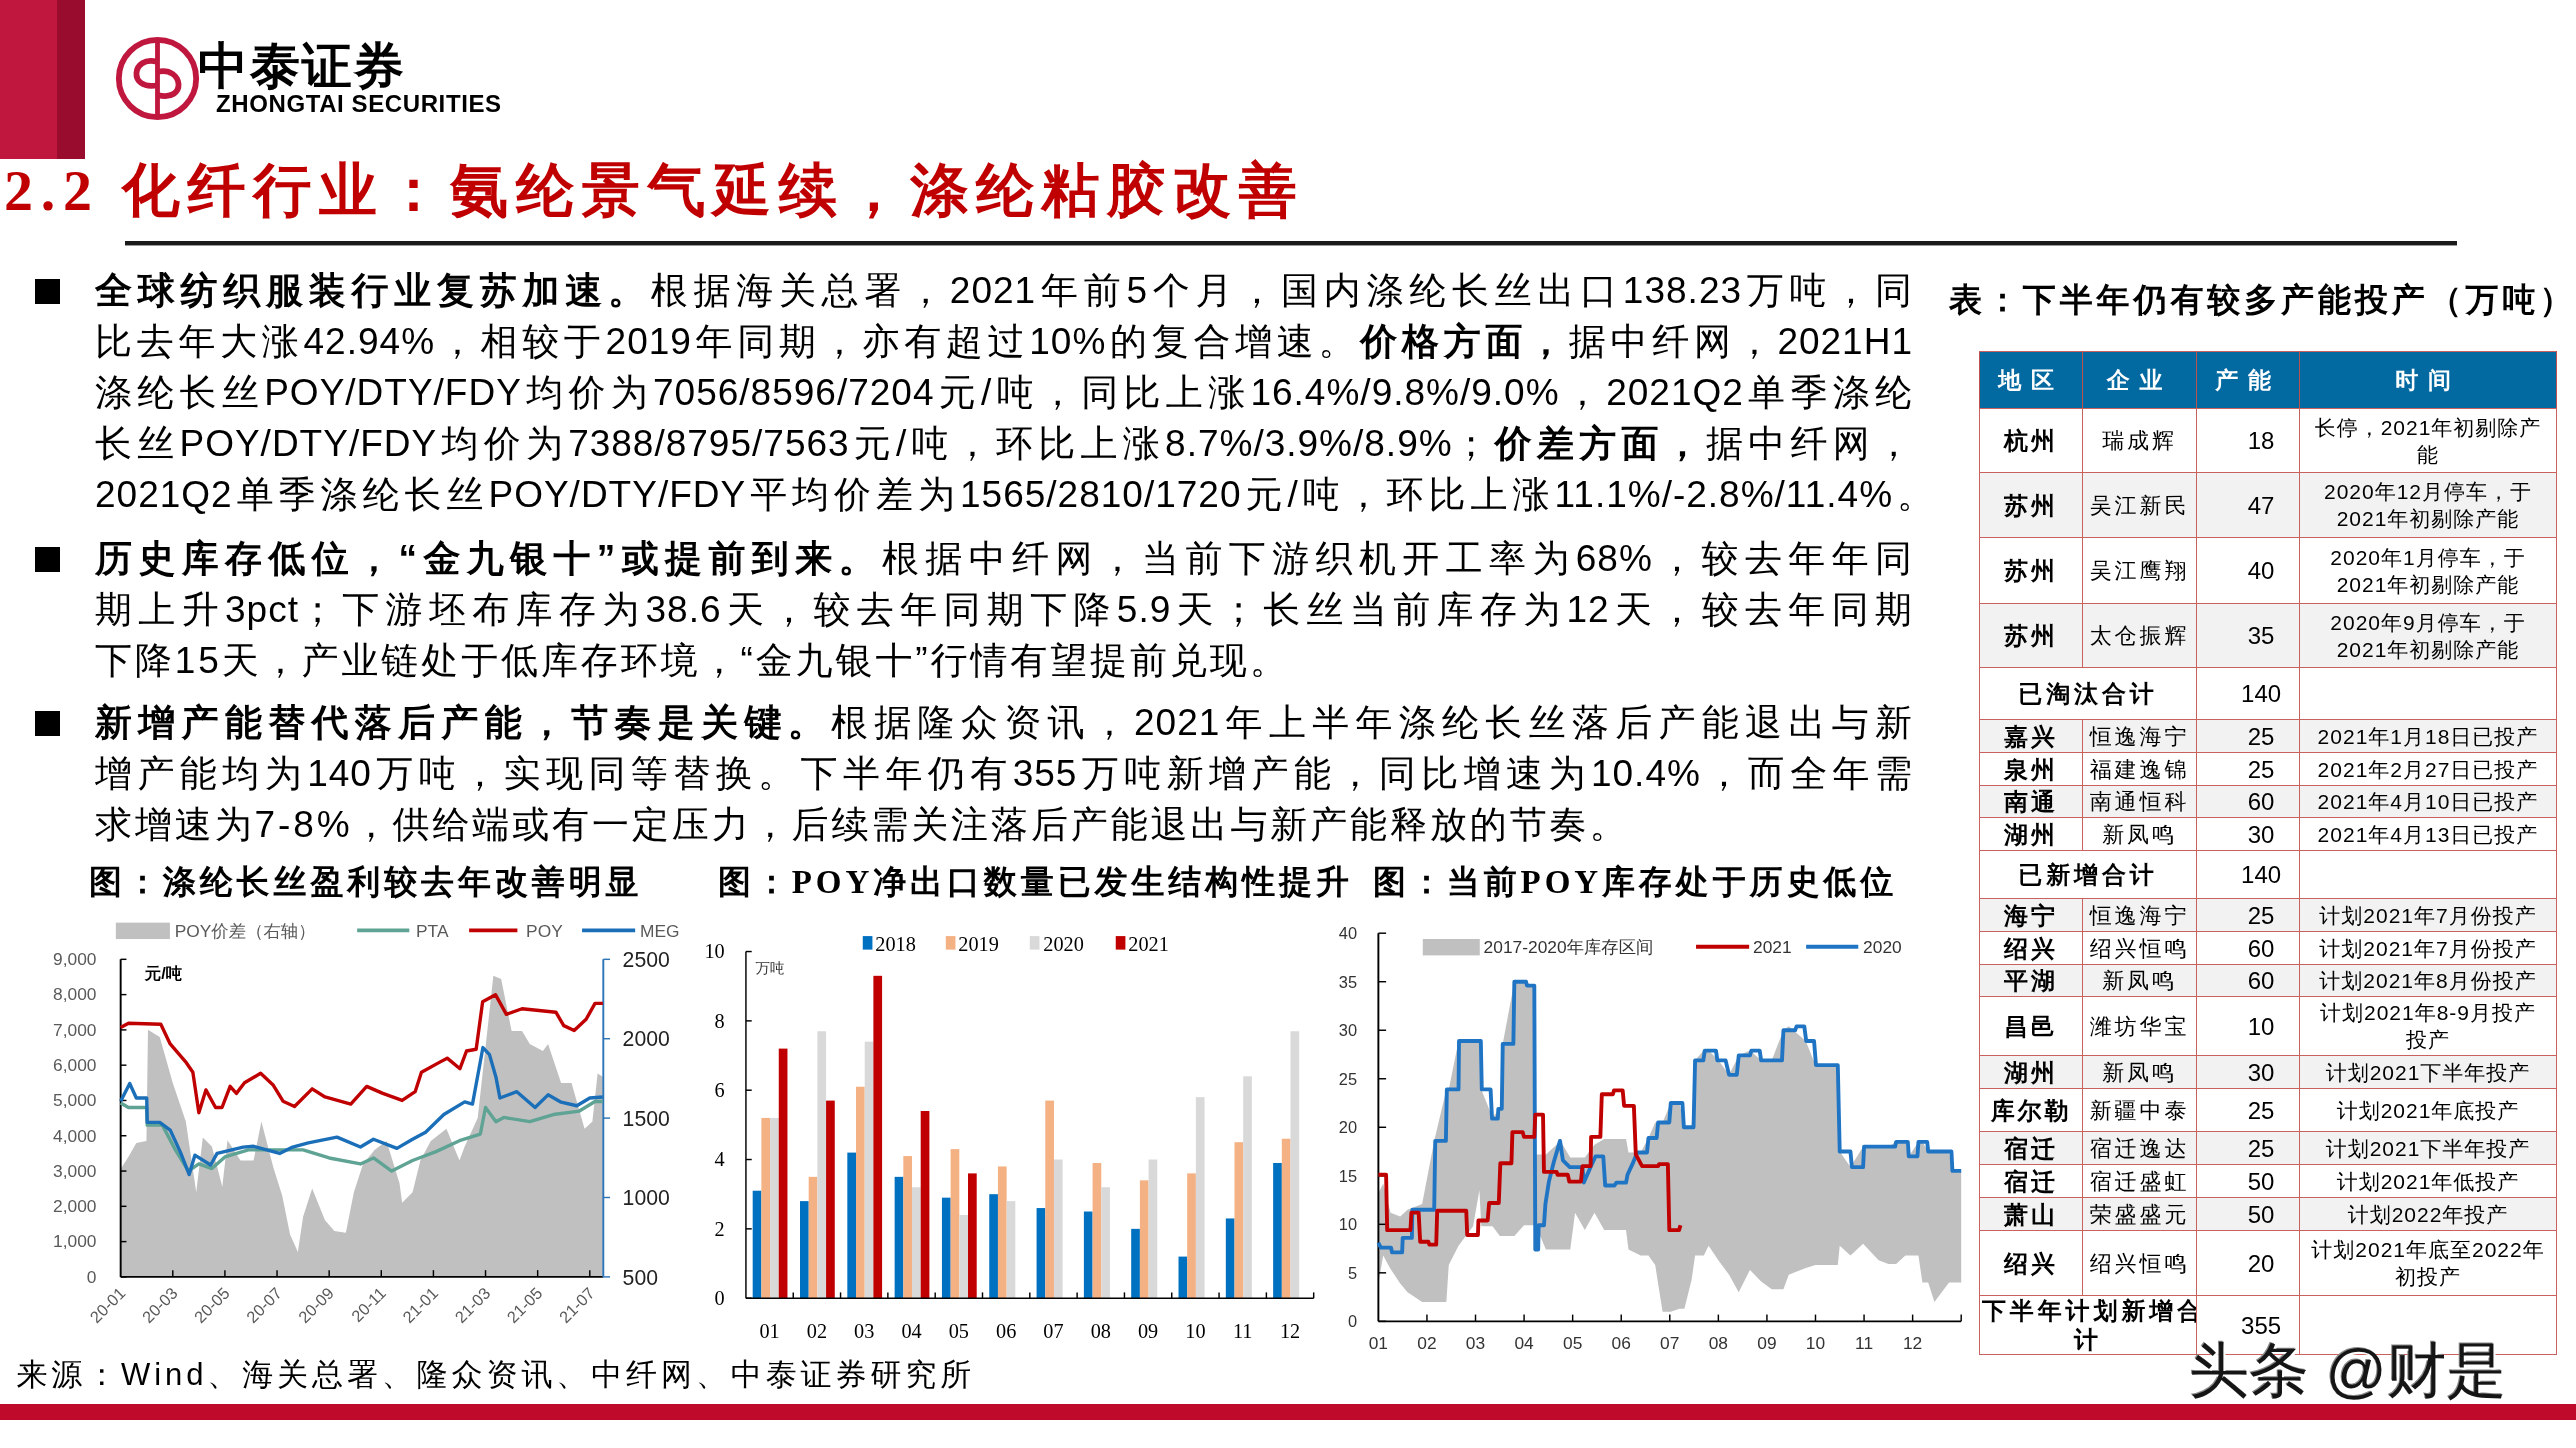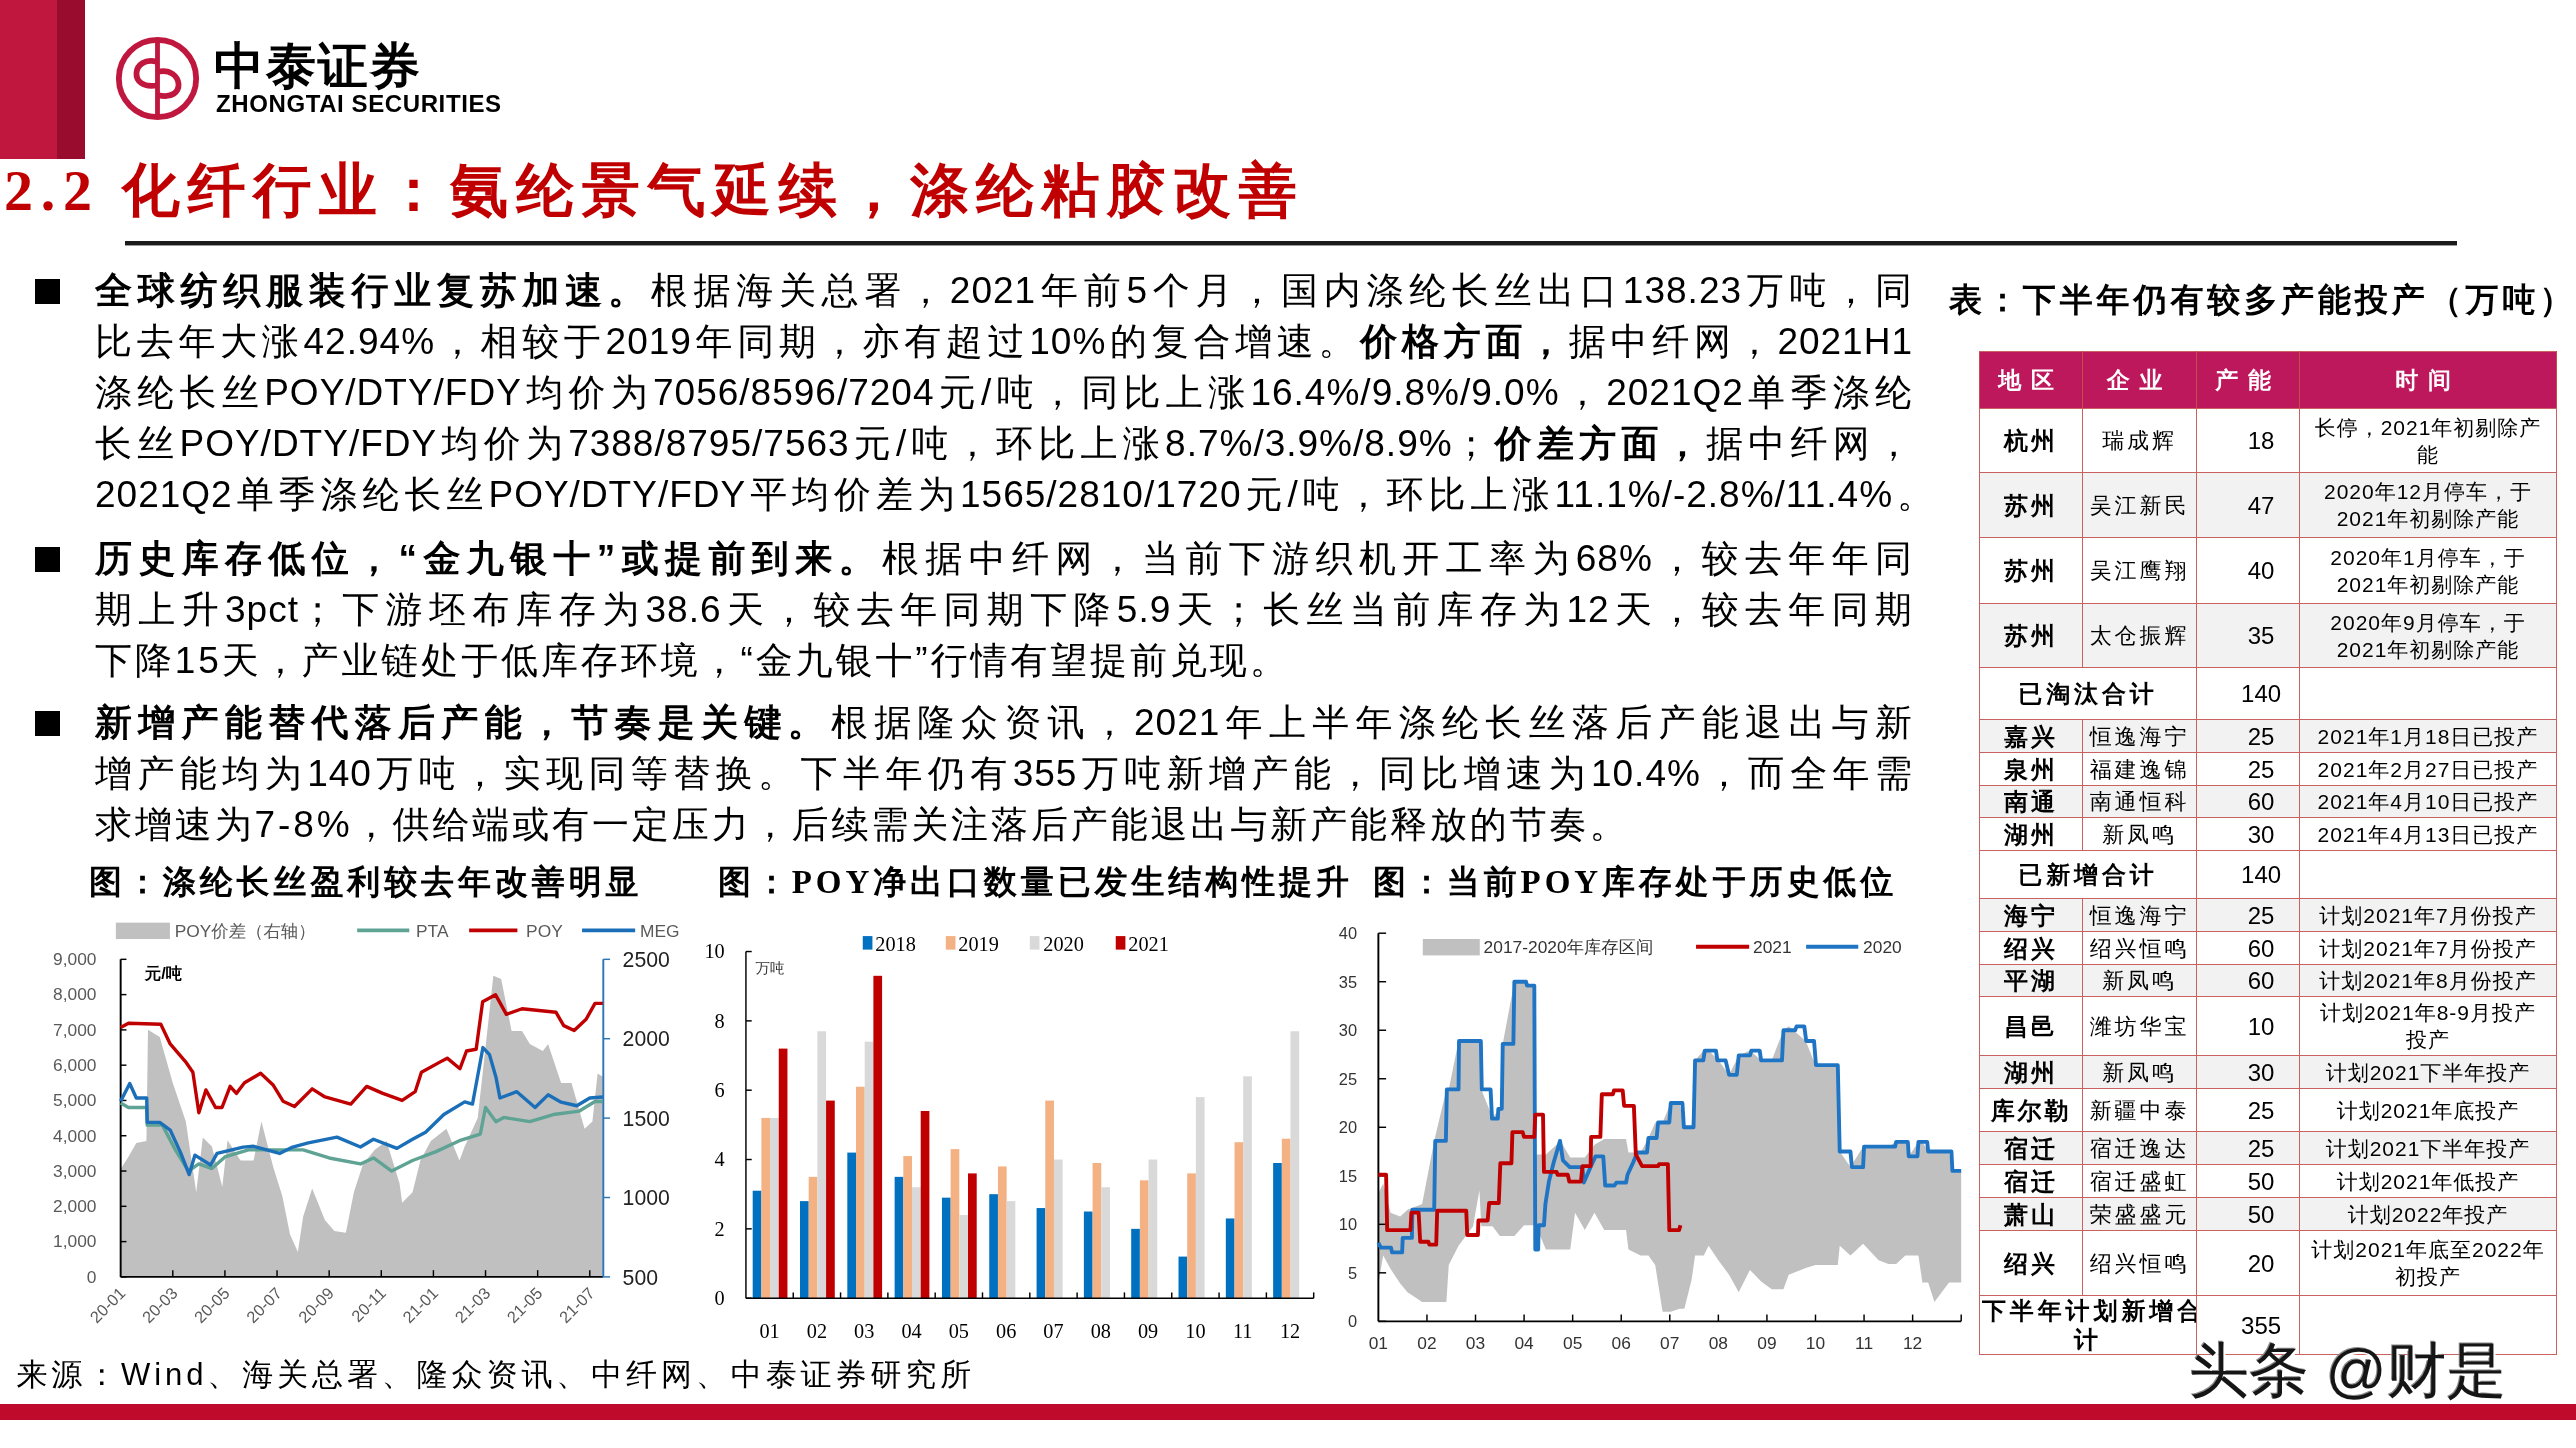--- a/index.html
+++ b/index.html
@@ -1,33 +1,33 @@
 <!DOCTYPE html>
 <html><head>
 <meta charset="utf-8">
 <style>
 html,body{margin:0;padding:0;background:#fff;}
 body{width:2576px;height:1449px;position:relative;overflow:hidden;font-family:"Liberation Sans",sans-serif;color:#000;}
 .brand-band{position:absolute;left:0;top:0;width:85px;height:159px;background:linear-gradient(to right,#c0173f 0,#c0173f 57px,#9a0c2e 57px,#9a0c2e 85px);}
 .logo-icon{position:absolute;left:114px;top:35px;width:87px;height:87px;}
-.logo-cn{position:absolute;left:214px;top:37px;font-size:50px;line-height:58px;font-weight:bold;letter-spacing:1.9px;white-space:nowrap;font-family:"Liberation Sans",sans-serif;}
+.logo-cn{position:absolute;left:198px;top:37px;font-size:50px;line-height:58px;font-weight:bold;letter-spacing:1.9px;white-space:nowrap;font-family:"Liberation Sans",sans-serif;}
 .logo-en{position:absolute;left:216px;top:94px;font-size:24px;line-height:19.3px;font-weight:bold;letter-spacing:0.6px;white-space:nowrap;}
 .page-title{position:absolute;left:0;top:152px;width:2576px;margin:4px;text-align:left;font-size:58px;line-height:70px;font-weight:bold;color:#c00000;letter-spacing:7.7px;white-space:nowrap;font-family:"Liberation Serif",serif;}
 .title-rule{position:absolute;left:125px;top:241px;width:2332px;height:3.9px;background:#1a1a1a;border-bottom:1px solid #9a9a9a;}
 .para{position:absolute;left:0;width:1951px;}
 .bullet{position:absolute;left:35px;top:13.5px;width:25px;height:25px;background:#000;}
 .line{position:relative;left:95px;width:1818px;height:51px;line-height:51px;font-size:37px;letter-spacing:1px;white-space:normal;overflow:hidden;font-family:"Liberation Sans",serif;}
 .line.j{text-align:justify;text-align-last:justify;}
 .line.wide{width:1840px;}
 .line.l{letter-spacing:2.9px;text-align:left;}
 .line .b{font-weight:bold;}
 .table-title{position:absolute;left:1949px;top:280px;font-size:33px;line-height:41px;font-weight:bold;letter-spacing:3.9px;white-space:nowrap;font-family:"Liberation Serif",serif;}
 .cap-table{position:absolute;left:1979px;top:351px;width:578px;border-collapse:collapse;table-layout:fixed;font-family:"Liberation Sans",serif;}
 .cap-table th,.cap-table td{border:1.9px solid #c9625f;padding:0 1.9px;text-align:center;vertical-align:middle;overflow:hidden;}
-.cap-table th{background:#be185d;color:#fff;font-size:23px;line-height:29px;font-weight:bold;letter-spacing:9.7px;border-left-color:#c0504d;border-right-color:#c0504d;text-align:center;}
+.cap-table th{background:#0369a1;color:#fff;font-size:23px;line-height:29px;font-weight:bold;letter-spacing:9.7px;border-left-color:#c0504d;border-right-color:#c0504d;text-align:center;}
 .cap-table tr.g td{background:#f2f2f2;}
 .cap-table td.region{font-size:24px;line-height:29px;font-weight:bold;letter-spacing:2.9px;}
 .cap-table td.company{font-size:22px;line-height:29px;letter-spacing:2.9px;}
 .cap-table td.cap{font-size:24px;line-height:29px;padding-left:28px;}
 .cap-table td.time{font-size:21px;line-height:27px;letter-spacing:1px;}
 .cap-table td.total{font-size:24px;line-height:29px;font-weight:bold;letter-spacing:3.9px;}
 .tl{display:block;white-space:nowrap;}
 .chart-title{position:absolute;top:863px;font-size:33px;line-height:39px;font-weight:bold;letter-spacing:3.9px;white-space:nowrap;font-family:"Liberation Serif",serif;}
 .chart{position:absolute;overflow:visible;}
 .chart text{font-family:"Liberation Sans",sans-serif;}

